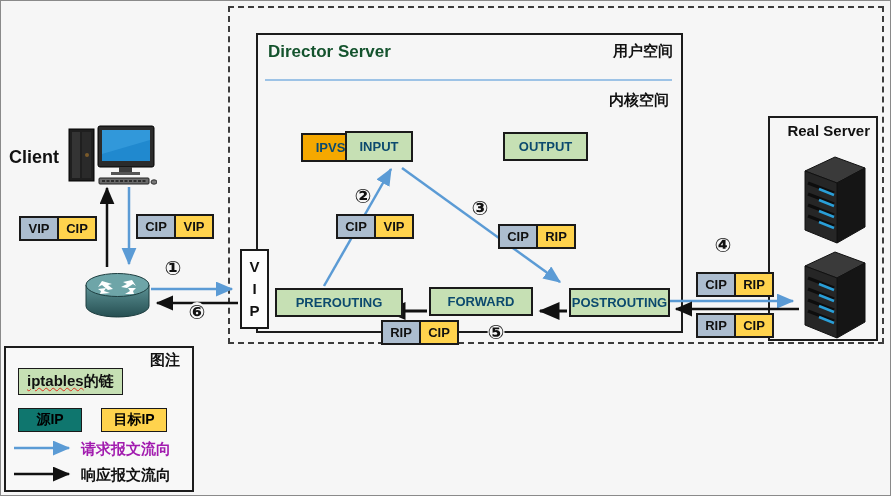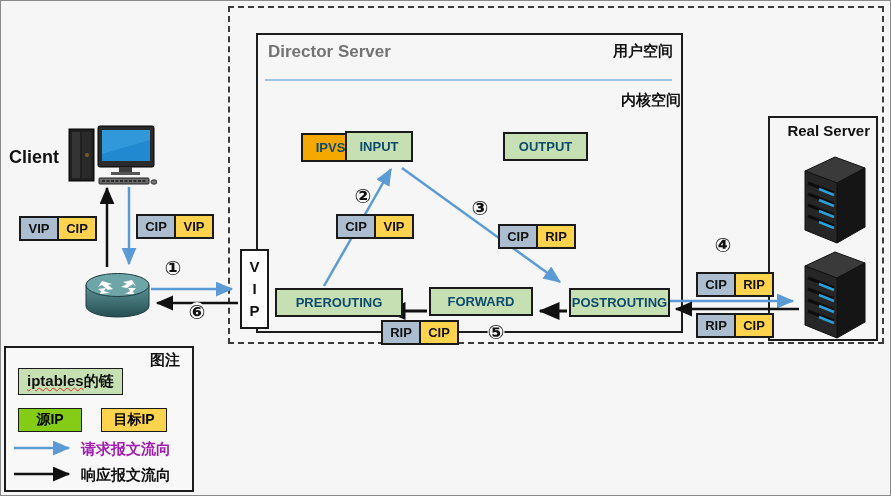--- a/index.html
+++ b/index.html
@@ -3,24 +3,24 @@
 <meta charset="utf-8">
 <style>
   html,body{margin:0;padding:0;}
   body{font-family:"Liberation Sans","DejaVu Sans",sans-serif;background:#e9e9e9;}
   #canvas{position:relative;width:891px;height:496px;background:#f6f6f6;border:1px solid #8a8a8a;overflow:hidden;box-sizing:border-box;}
   .abs{position:absolute;}
   
   #outer-dashed{left:227px;top:5px;width:656px;height:338px;border:2px dashed #3c3c3c;box-sizing:border-box;}
   
   #director-box{left:255px;top:32px;width:427px;height:300px;border:2px solid #1c1c1c;box-sizing:border-box;}
-  #director-title{left:10px;top:7px;font-size:17px;font-weight:bold;color:#737373;}
+  #director-title{left:10px;top:7px;font-size:17px;font-weight:bold;color:#14532d;}
   #user-space{right:8px;top:7px;font-size:15px;font-weight:bold;color:#111;}
   #space-divider{left:7px;top:44px;width:407px;height:2px;background:#9dc3e6;}
-  #kernel-space{right:0;top:56px;font-size:15px;font-weight:bold;color:#111;}
+  #kernel-space{right:12px;top:56px;font-size:15px;font-weight:bold;color:#111;}
   
   #realserver-box{left:767px;top:115px;width:110px;height:225px;border:2px solid #1c1c1c;box-sizing:border-box;}
   #realserver-title{right:6px;top:4px;font-size:15px;font-weight:bold;color:#111;}
   
   .chainbox{display:flex;align-items:center;justify-content:center;border:2px solid #1a1a1a;box-sizing:border-box;font-size:13px;font-weight:bold;color:#0c4a6e;background:#c6e0b4;z-index:6;}
   .orange{background:#f5a800;}
   #ipvs{left:300px;top:132px;width:59px;height:29px;}
   #input{left:344px;top:130px;width:68px;height:31px;}
   #output{left:502px;top:131px;width:85px;height:29px;}
   #prerouting{left:274px;top:287px;width:128px;height:29px;}
@@ -40,21 +40,21 @@
   #pl-req-rs{left:695px;top:271px;}
   #pl-resp-rs{left:695px;top:312px;}
   #pl-resp-director{left:380px;top:319px;}
   
   .step{font-size:20px;font-weight:bold;color:#111;z-index:9;transform:translate(-50%,-50%);background:#f6f6f6;border-radius:50%;line-height:1;}
   
   #legend-box{left:3px;top:345px;width:190px;height:146px;border:2px solid #1c1c1c;box-sizing:border-box;background:#f8f8f8;}
   #legend-title{right:12px;top:3px;font-size:15px;font-weight:bold;color:#111;}
   #legend-chain{left:12px;top:20px;background:#c6e0b4;border:1px solid #1a1a1a;padding:3px 8px;font-size:15px;font-weight:bold;color:#111;}
   #legend-chain .wavy{text-decoration:underline wavy #e03020;text-decoration-thickness:1px;}
-  #legend-src{left:12px;top:60px;width:64px;height:24px;background:#84cc16;border:1px solid #1a1a1a;display:flex;align-items:center;justify-content:center;font-size:14px;font-weight:bold;box-sizing:border-box;}
+  #legend-src{left:12px;top:60px;width:64px;height:24px;background:#0f766e;border:1px solid #1a1a1a;display:flex;align-items:center;justify-content:center;font-size:14px;font-weight:bold;box-sizing:border-box;}
   #legend-dst{left:95px;top:60px;width:66px;height:24px;background:#ffd34d;border:1px solid #1a1a1a;display:flex;align-items:center;justify-content:center;font-size:14px;font-weight:bold;box-sizing:border-box;}
   #legend-req-label{left:75px;top:92px;font-size:15px;font-weight:bold;color:#a21caf;}
   #legend-resp-label{left:75px;top:118px;font-size:15px;font-weight:bold;color:#111;}
   
   #client-label{left:8px;top:146px;font-size:18px;font-weight:bold;color:#111;}
   
   #wires{left:0;top:0;width:891px;height:496px;z-index:5;pointer-events:none;}
   .icon{z-index:6;}
 </style>
 </head>

